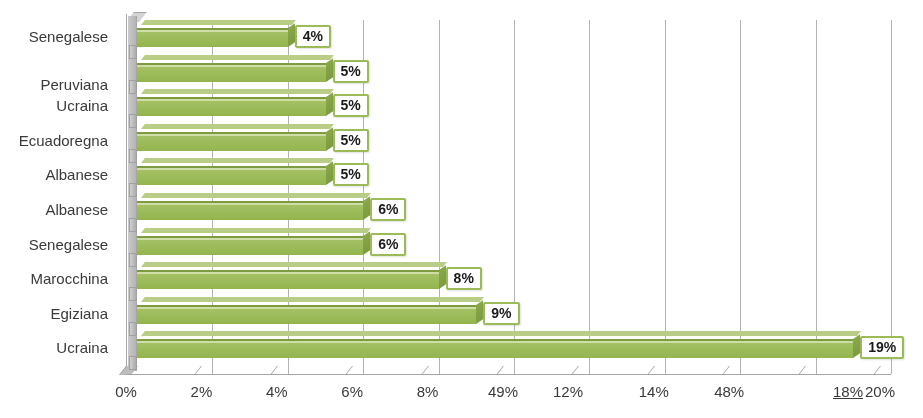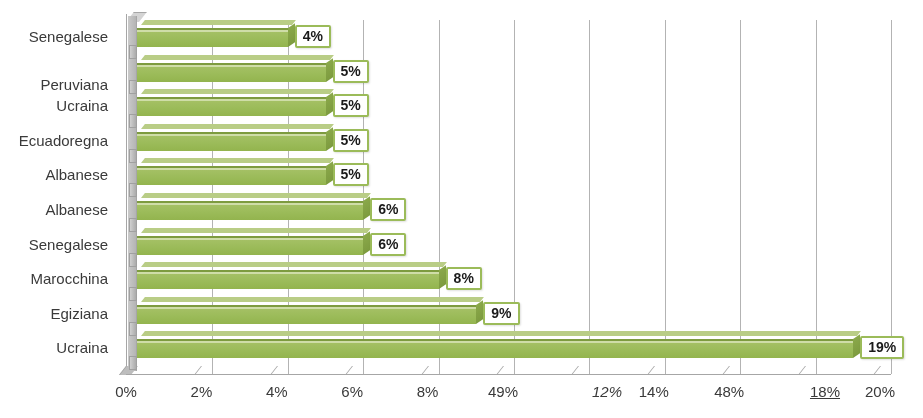--- a/index.html
+++ b/index.html
@@ -216,30 +216,30 @@
       <div class="grid-slant" style="left: 352.2px;"></div>
       <div class="xtick" style="left: 352.2px;">6%</div>
       <div class="grid" style="left: 438.6px;"></div>
       <div class="grid-slant" style="left: 427.6px;"></div>
       <div class="xtick" style="left: 427.6px;">8%</div>
       <div class="grid" style="left: 514px;"></div>
       <div class="grid-slant" style="left: 503px;"></div>
       <div class="xtick" style="left: 503px;">49%</div>
       <div class="grid" style="left: 589.4px;"></div>
       <div class="grid-slant" style="left: 578.4px;"></div>
-      <div class="xtick" style="left: 607px; font-style: italic;">12%</div>
+      <div class="xtick" style="left: 568px;">12%</div>
       <div class="grid" style="left: 664.8px;"></div>
       <div class="grid-slant" style="left: 653.8px;"></div>
       <div class="xtick" style="left: 653.8px;">14%</div>
       <div class="grid" style="left: 740.2px;"></div>
       <div class="grid-slant" style="left: 729.2px;"></div>
       <div class="xtick" style="left: 729.2px;">48%</div>
       <div class="grid" style="left: 815.6px;"></div>
       <div class="grid-slant" style="left: 804.6px;"></div>
-      <div class="xtick" style="left: 825px; text-decoration: underline;">18%</div>
+      <div class="xtick" style="left: 848px; text-decoration: underline;">18%</div>
       <div class="grid" style="left: 891px;"></div>
       <div class="grid-slant" style="left: 880px;"></div>
       <div class="xtick" style="left: 880px;">20%</div>
       <div class="wall-tab" style="top: 45px;"></div>
       <div class="bar-row" style="top: 24px; width: 162.8px; height: 24px;">
         <div class="bar-top" style="left: 4px; width: 150.8px;"></div>
         <div class="bar" style="width: 150.8px;"></div>
         <div class="bar-cap" style="left: 150.8px; top: 4px;"></div>
       </div>
       <div class="wall-tab" style="top: 79.6px;"></div>

